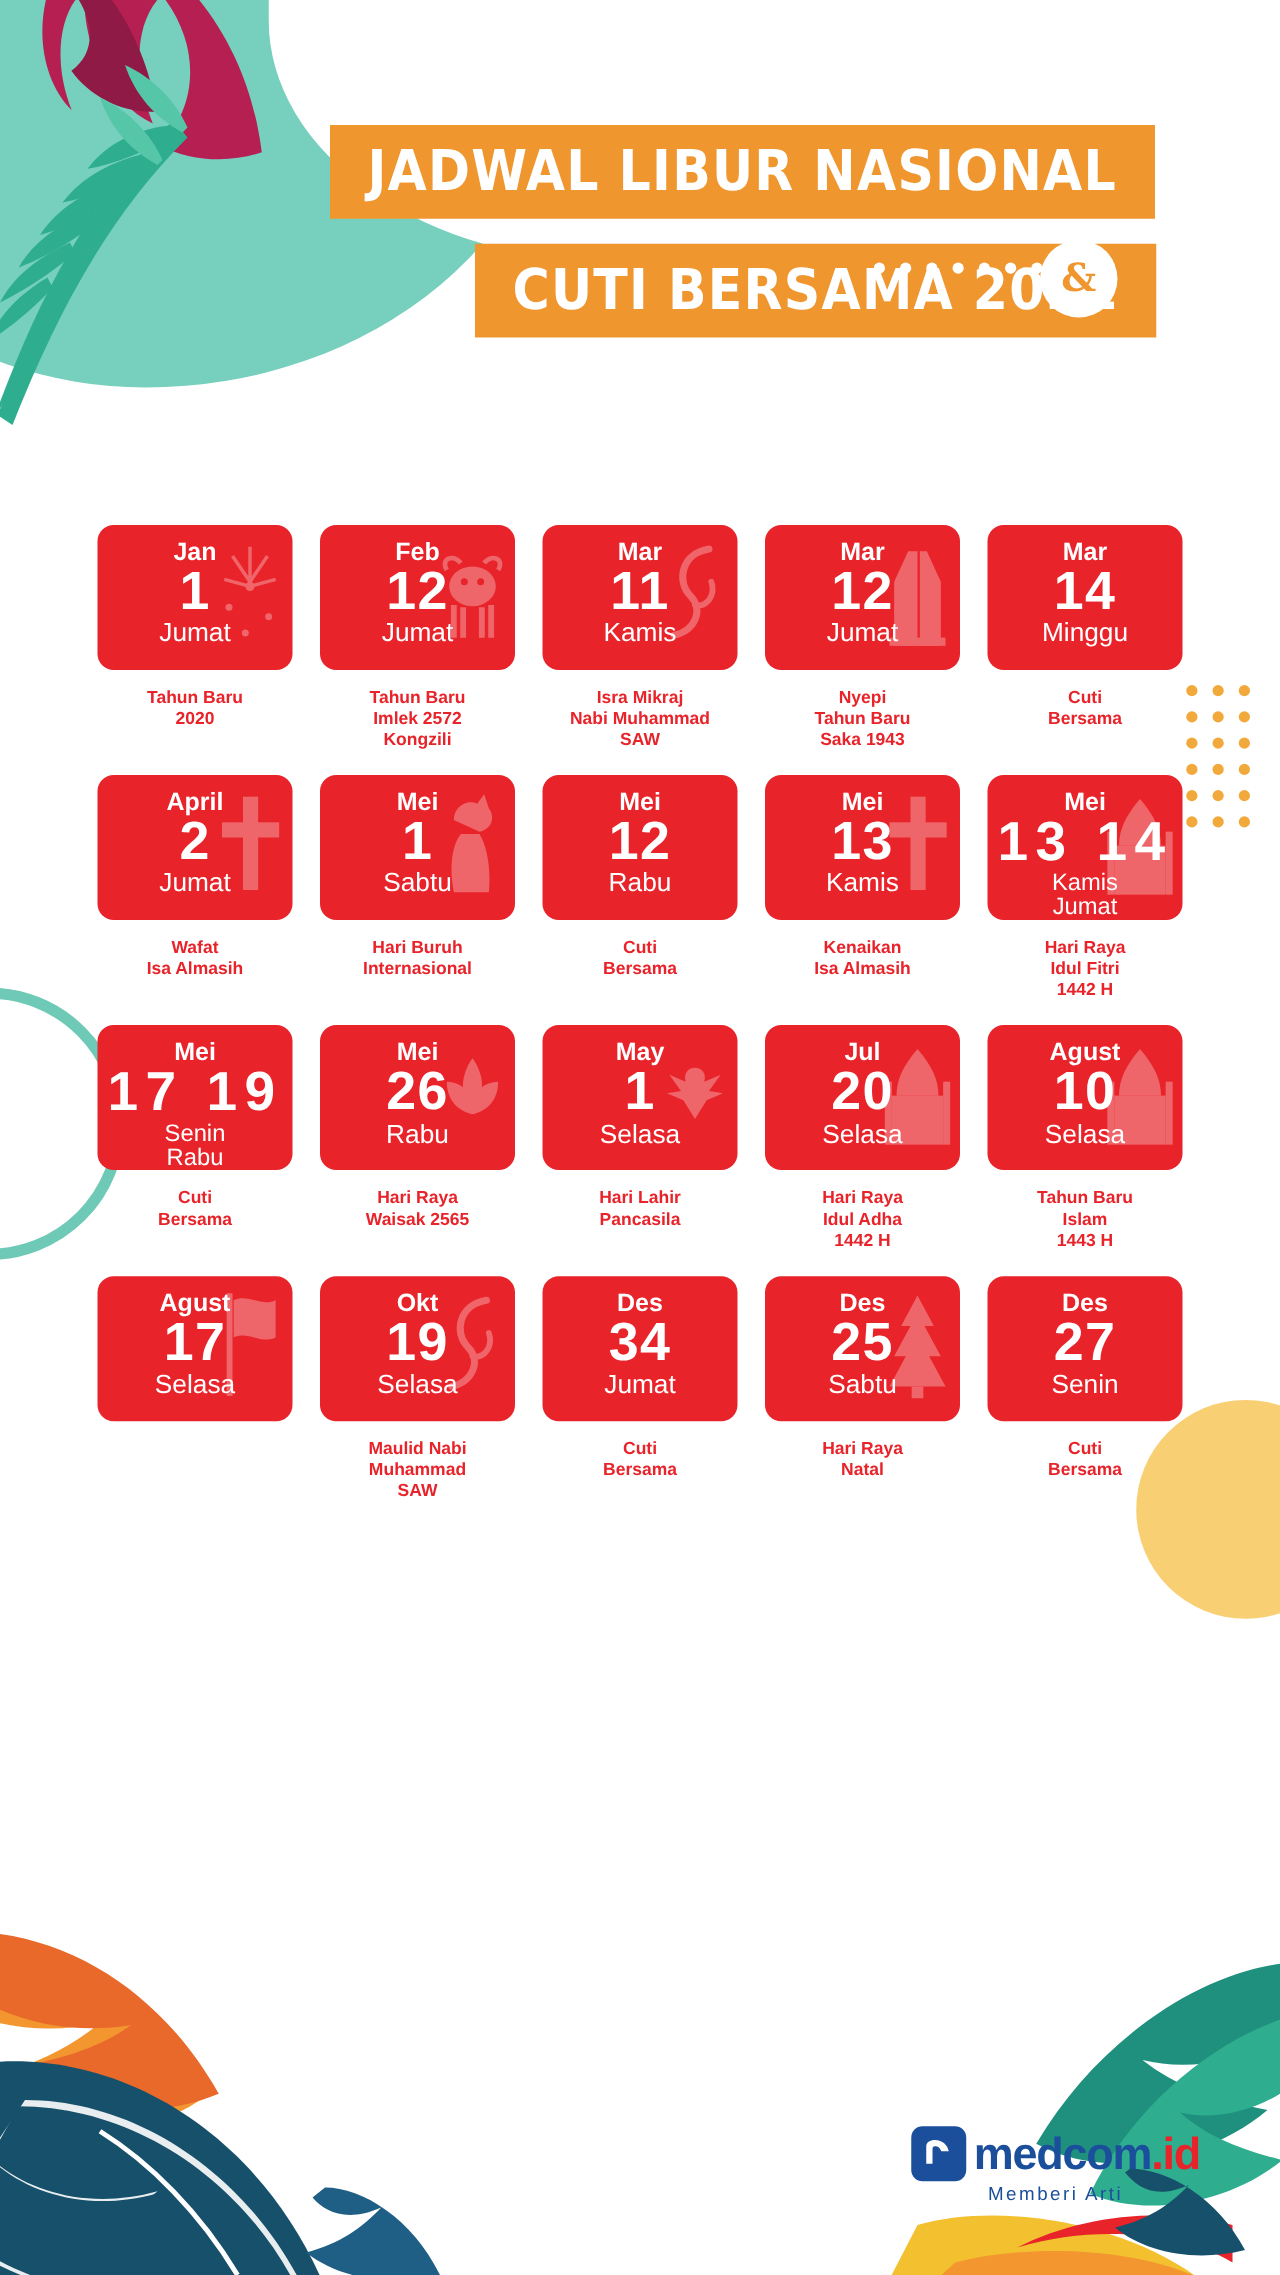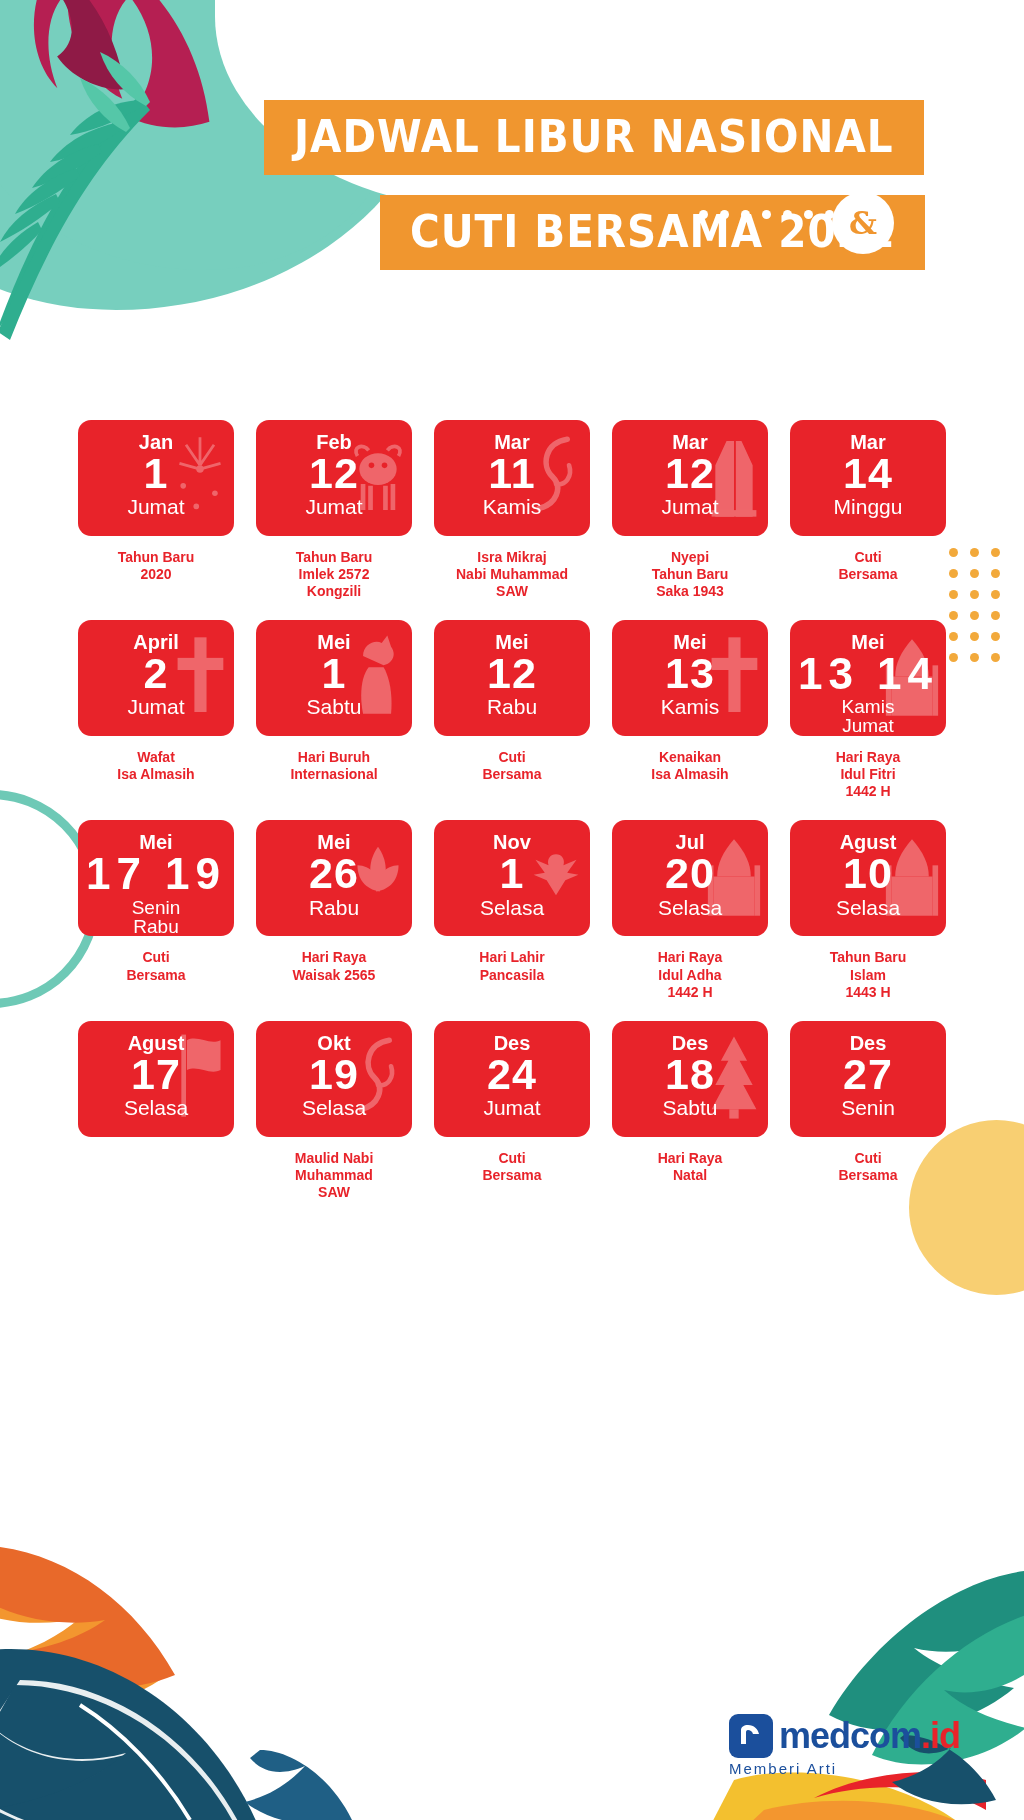--- a/index.html
+++ b/index.html
@@ -88,21 +88,21 @@
   .card .ghost{
     position:absolute;right:6px;top:8px;bottom:8px;width:56px;
     opacity:.30;pointer-events:none;
   }
   .caption{
     color:#e8232a;text-align:center;font-size:14px;font-weight:bold;
     line-height:1.22;margin-top:13px;margin-bottom:16px;white-space:pre-line;
   }
 
   
-  .logo{position:absolute;right:64px;bottom:43px;text-align:left;}
+  .logo{position:absolute;right:64px;bottom:56px;text-align:center;}
   .logo-row{display:flex;align-items:center;gap:6px;}
   .logo-mark{
     width:44px;height:44px;border-radius:9px;background:#1b4f9c;
     display:flex;align-items:center;justify-content:center;
   }
   .logo-text{font-size:36px;font-weight:bold;color:#1b4f9c;letter-spacing:-1px;}
   .logo-text .id{color:#e8232a;}
   .logo-sub{font-size:15px;color:#1b4f9c;letter-spacing:2px;margin-top:2px;}
 </style>
 </head>
@@ -368,21 +368,21 @@
         <div class="dow" style="white-space: pre-line;">Rabu</div>
       </div>
       <div class="caption">Hari Raya
 Waisak 2565</div>
     </div>
     <div class="cell">
       <div class="card">
         <div class="ghost"><svg viewBox="0 0 60 100">
             <path d="M30 28 C36 28 40 33 38 40 L52 34 L42 48 L54 50 L40 56 L30 72 L20 56 L6 50 L18 48 L8 34 L22 40 C20 33 24 28 30 28 Z" fill="#fff"></path>
           </svg></div>
-        <div class="mon">Nov</div>
+        <div class="mon">May</div>
         <div class="day">1</div>
         <div class="dow" style="white-space: pre-line;">Selasa</div>
       </div>
       <div class="caption">Hari Lahir
 Pancasila</div>
     </div>
     <div class="cell">
       <div class="card">
         <div class="ghost"><svg viewBox="0 0 60 100">
             <path d="M30 12 C42 26 48 38 48 52 L12 52 C12 38 18 26 30 12 Z" fill="#fff"></path>
@@ -435,34 +435,34 @@
         <div class="day">19</div>
         <div class="dow" style="white-space: pre-line;">Selasa</div>
       </div>
       <div class="caption">Maulid Nabi
 Muhammad
 SAW</div>
     </div>
     <div class="cell">
       <div class="card">
         <div class="mon">Des</div>
-        <div class="day">24</div>
+        <div class="day">34</div>
         <div class="dow" style="white-space: pre-line;">Jumat</div>
       </div>
       <div class="caption">Cuti
 Bersama</div>
     </div>
     <div class="cell">
       <div class="card">
         <div class="ghost"><svg viewBox="0 0 60 100">
             <path d="M30 8 L44 34 L36 34 L50 60 L40 60 L54 86 L6 86 L20 60 L10 60 L24 34 L16 34 Z" fill="#fff"></path>
             <rect x="25" y="86" width="10" height="10" fill="#fff"></rect>
           </svg></div>
         <div class="mon">Des</div>
-        <div class="day">18</div>
+        <div class="day">25</div>
         <div class="dow" style="white-space: pre-line;">Sabtu</div>
       </div>
       <div class="caption">Hari Raya
 Natal</div>
     </div>
     <div class="cell">
       <div class="card">
         <div class="mon">Des</div>
         <div class="day">27</div>
         <div class="dow" style="white-space: pre-line;">Senin</div>

